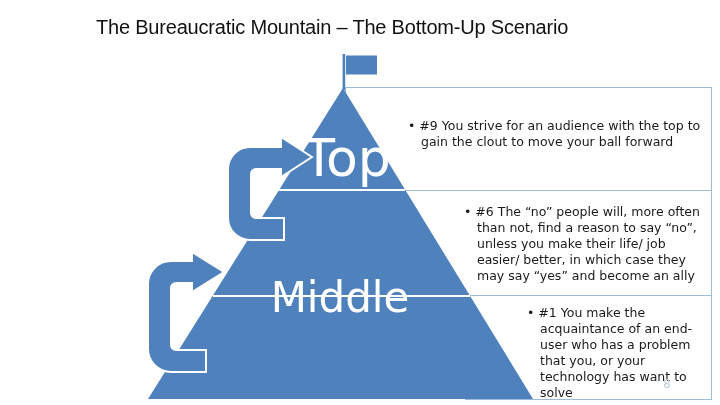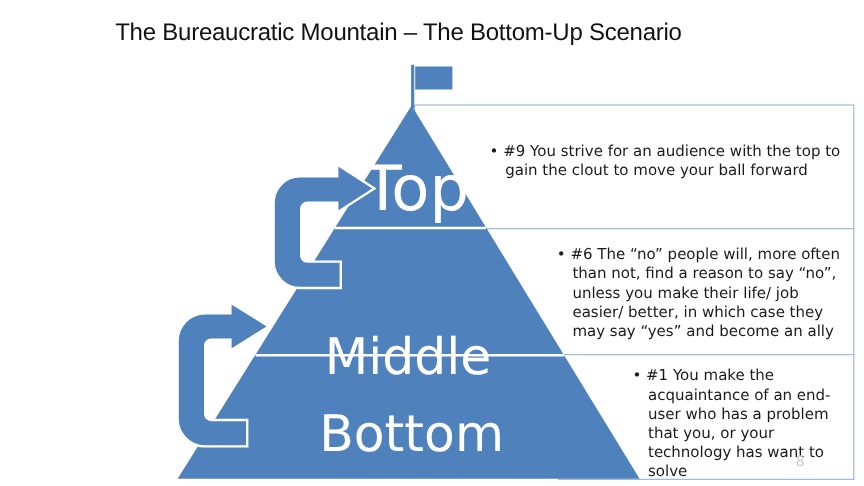--- a/index.html
+++ b/index.html
@@ -58,21 +58,20 @@
              A22 22 0 0 0 250 240 L284 240 L284 218 L256 218 A5 5 0 0 1 251 213
              L251 174 A5 5 0 0 1 256 169 L281 169 L281 177 Z"></path>
 
     <path fill="#4f81bd" stroke="#ffffff" stroke-width="2" d="M224 272 L192 252 L192 261 L171 261 A23 23 0 0 0 148 284 L148 349
              A23 23 0 0 0 171 372 L206 372 L206 350 L176 350 A5 5 0 0 1 171 345
              L171 288 A5 5 0 0 1 176 283 L192 283 L192 292 Z"></path>
   </svg>
 
   <div class="pyramid-label" style="left:347px;top:137px;font-size:52px;">Top</div>
   <div class="pyramid-label" style="left:340px;top:237px;margin-top:40px;">Middle</div>
-  <div class="pyramid-label" style="left:343px;top:341px;">Bottom</div>
 
   <div class="callout-text" style="left:408px;top:118px;width:302px;"><span class="bullet">•</span> <span>#9 You strive for an audience with the top to
 gain the clout to move your ball forward</span></div>
 
   <div class="callout-text" style="left:464px;top:204px;width:250px;"><span class="bullet">•</span> <span>#6 The “no” people will, more often
 than not, find a reason to say “no”,
 unless you make their life/ job
 easier/ better, in which case they
 may say “yes” and become an ally</span></div>
 

